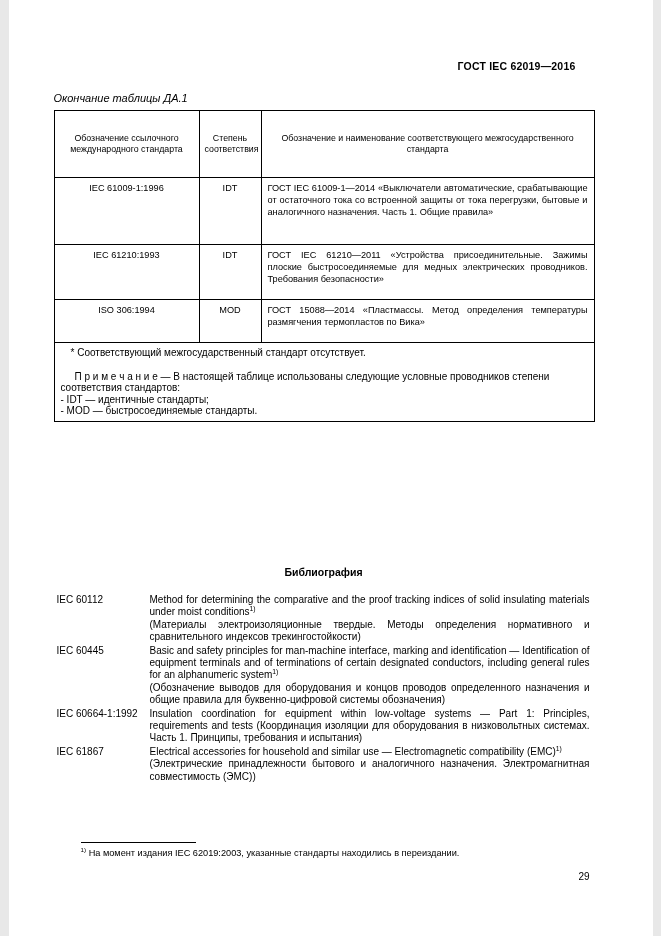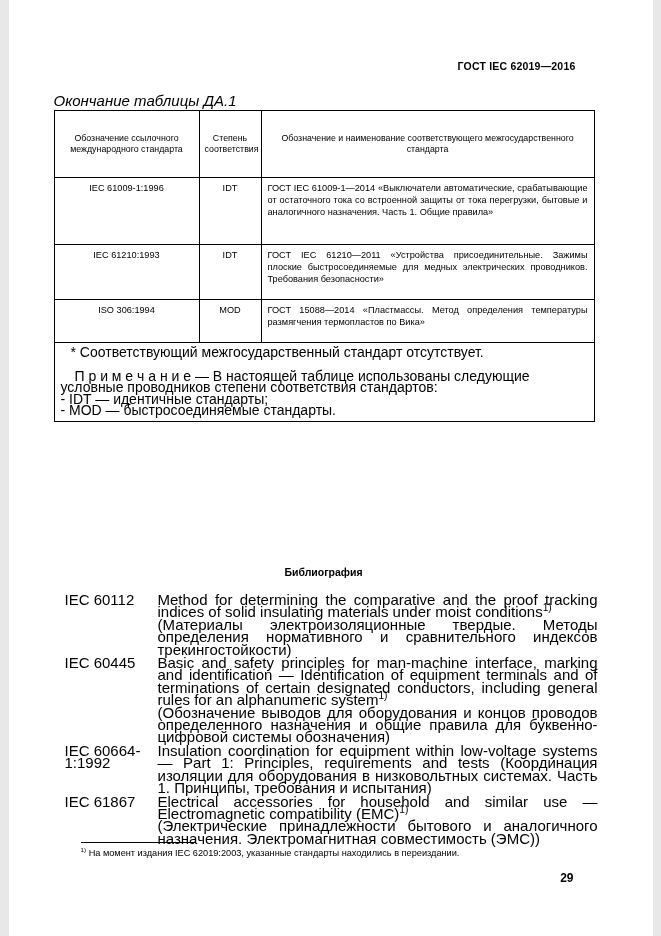--- a/index.html
+++ b/index.html
@@ -20,21 +20,21 @@
     right: 77px;
     font-size: 10.5px;
     font-weight: bold;
     letter-spacing: 0.2px;
   }
 
   .table-caption {
     position: absolute;
     top: 92px;
     left: 45px;
-    font-size: 15px;
+    font-size: 11px;
     font-style: italic;
   }
 
   table.std-table {
     position: absolute;
     top: 110px;
     left: 45px;
     width: 540px;
     border-collapse: collapse;
     table-layout: fixed;
@@ -61,41 +61,41 @@
   .col-ref  { width: 145px; }
   .col-deg  { width: 62px; }
   .col-desc { width: 333px; }
   td.c-ref { text-align: center; }
   td.c-deg { text-align: center; }
   td.c-desc { text-align: justify; padding: 3px 7px; }
   tr.r1 td { height: 58px; }
   tr.r2 td { height: 46px; }
   tr.r3 td { height: 34px; }
 
-  td.note-cell { padding: 5px 8px 7px 8px; font-size: 14px; line-height: 11.5px; }
+  td.note-cell { padding: 5px 8px 7px 8px; font-size: 10px; line-height: 11.5px; }
   .star-note { text-indent: 10px; margin-bottom: 12px; }
   .note-par  { text-indent: 14px; text-align: left; }
   .note-item { text-indent: 0; }
 
   .bib-title {
     position: absolute;
     top: 566px;
     left: 45px;
     width: 540px;
     text-align: center;
     font-weight: bold;
     font-size: 10.5px;
   }
 
   .bib-list {
     position: absolute;
     top: 594px;
-    left: 56px;
+    left: 48px;
     width: 533px;
-    font-size: 15px;
+    font-size: 10px;
     line-height: 12.4px;
   }
   .bib-entry { display: flex; margin-bottom: 1px; }
   .bib-code  { width: 93px; flex: none; }
   .bib-text  { flex: 1; text-align: justify; }
   sup { font-size: 0.68em; line-height: 0; }
 
   .footnote-block {
     position: absolute;
     top: 842px;
@@ -106,23 +106,22 @@
   .footnote-rule {
     width: 115px;
     height: 0;
     border-top: 1px solid #000;
     margin-bottom: 5px;
   }
 
   .page-number {
     position: absolute;
     top: 871px;
-    right: 79px;
-    font-size: 12px;
-    font-weight: bold;
+    right: 63px;
+    font-size: 10px;
   }
 </style>
 </head>
 <body>
 
 <div class="page">
 
   <div class="doc-header">ГОСТ IEC 62019—2016</div>
 
   <div class="table-caption">Окончание таблицы ДА.1</div>

